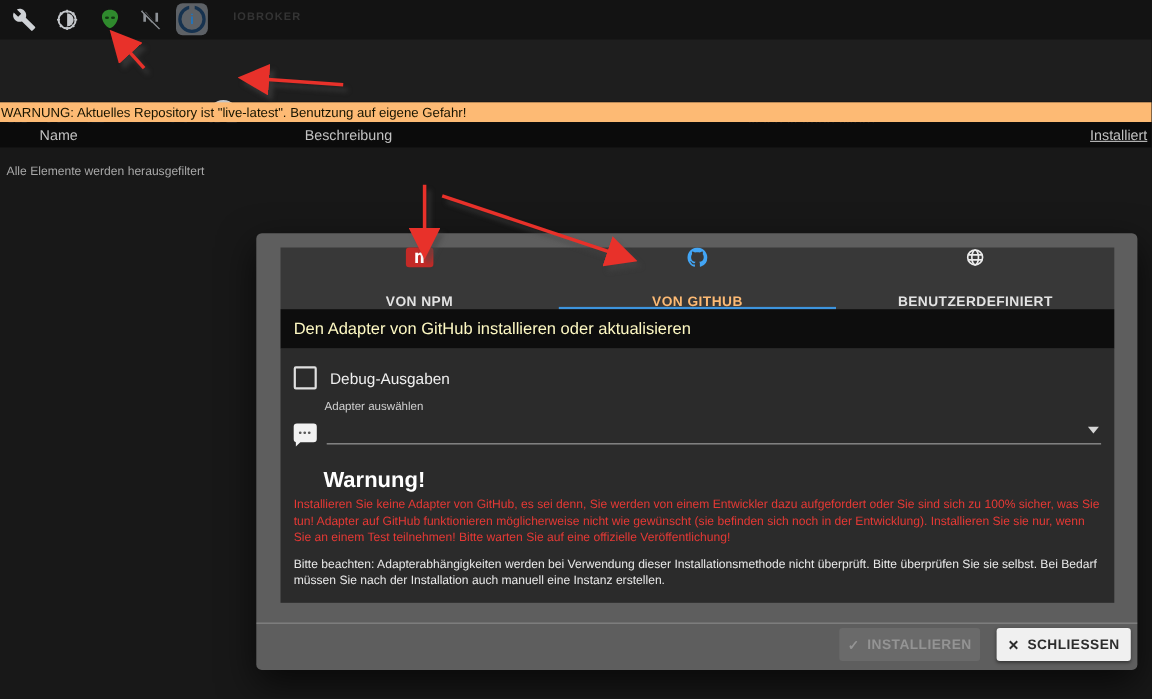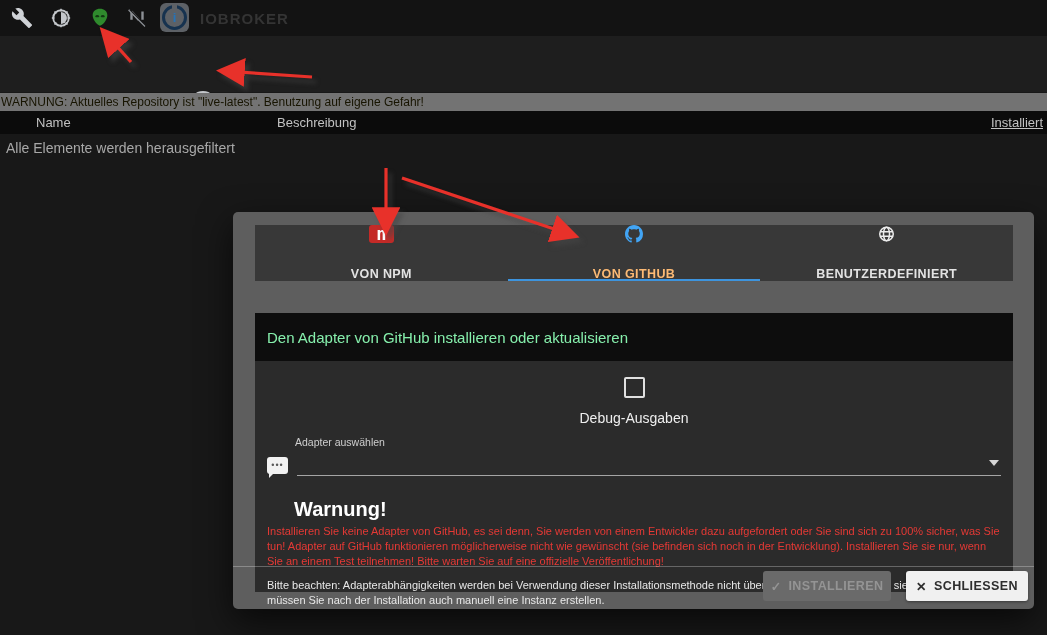--- a/index.html
+++ b/index.html
@@ -5,49 +5,49 @@
   html,body{margin:0;padding:0;background:#181818;font-family:"Liberation Sans",sans-serif;}
   #stage{position:relative;width:1047px;height:635px;overflow:hidden;background:#181818;}
 
   
   .topbar{position:absolute;left:0;top:0;width:1047px;height:36px;background:#131313;}
   .topbar .ibtn{position:absolute;top:5px;width:26px;height:26px;display:flex;align-items:center;justify-content:center;cursor:pointer;}
   .logo-box{position:absolute;left:160px;top:3px;width:29px;height:29px;background:#5d6166;border-radius:6px;display:flex;align-items:center;justify-content:center;}
   .logo-ring{width:19px;height:19px;border:3px solid #16324f;border-radius:50%;display:flex;align-items:center;justify-content:center;position:relative;}
   .logo-ring::before{content:"";position:absolute;top:-4px;left:7px;width:5px;height:6px;background:#5d6166;}
   .logo-i{color:#2573b8;font-weight:bold;font-size:13px;line-height:13px;}
-  .app-title{position:absolute;left:200px;top:10px;font-size:15px;font-weight:bold;letter-spacing:1px;color:#343434;}
+  .app-title{position:absolute;left:212px;top:10px;font-size:10px;font-weight:bold;letter-spacing:1px;color:#343434;}
 
   
   .toolbar{position:absolute;left:0;top:36px;width:1047px;height:56px;background:#1e1e1e;}
   .toolbar .ibtn{position:absolute;top:57px;width:28px;height:28px;display:flex;align-items:center;justify-content:center;cursor:pointer;}
   .filter-wrap{position:absolute;left:678px;top:60px;width:138px;height:28px;}
   .filter-input{width:100%;height:100%;background:transparent;border:none;border-bottom:1px solid #8a8a8a;color:#d0d0d0;font-size:13.5px;font-family:"Liberation Sans",sans-serif;outline:none;}
   .filter-input::placeholder{color:#9e9e9e;}
 
   
-  .banner{position:absolute;left:0;top:93px;width:1047px;height:18px;background:#737373;color:#171400;font-size:12px;line-height:18px;padding-left:1px;white-space:nowrap;overflow:hidden;}
+  .banner{position:absolute;left:0;top:93px;width:1047px;height:18px;background:#fdba74;color:#171400;font-size:12px;line-height:18px;padding-left:1px;white-space:nowrap;overflow:hidden;}
 
   
   .thead{position:absolute;left:0;top:111px;width:1047px;height:23px;background:#0b0b0b;color:#c2c2c2;font-size:13px;}
   .thead .col{position:absolute;top:4px;text-align:right;}
-  .empty-text{position:absolute;left:6px;top:140px;color:#a8a8a8;font-size:14px;}
+  .empty-text{position:absolute;left:6px;top:150px;color:#a8a8a8;font-size:11px;}
 
   
   .dialog{position:absolute;left:233px;top:212px;width:801px;height:397px;background:#5e5e5e;border-radius:5px;box-shadow:0 12px 34px rgba(0,0,0,.65);z-index:10;}
   .panel{position:absolute;left:22px;top:13px;width:758px;}
   .tabbar{position:relative;height:56px;background:#383838;display:flex;}
   .tab{flex:1;display:flex;flex-direction:column;align-items:center;justify-content:center;gap:3px;cursor:pointer;position:relative;}
   .tab .tlabel{font-size:12.5px;font-weight:bold;letter-spacing:.4px;color:#e3e3e3;margin-top:21px;}
   .tab.active .tlabel{color:#fdba74;}
   .tab.active::after{content:"";position:absolute;left:0;right:0;bottom:0;height:2px;background:#3d94de;}
   .npm-badge{width:25px;height:25px;background:#c42a27;border-radius:3px;display:flex;align-items:center;justify-content:center;color:#fff;font-weight:bold;font-size:17px;line-height:17px;font-family:"DejaVu Sans Mono",monospace;}
-  .dlg-title{height:48px;background:#0d0d0d;color:#86efac;font-size:15px;display:flex;align-items:center;padding-left:12px;margin-top:32px;}
+  .dlg-title{height:36px;background:#0d0d0d;color:#fef9c3;font-size:15px;display:flex;align-items:center;padding-left:12px;}
   .dlg-content{height:231px;background:#2b2b2b;padding:0 12px;box-sizing:border-box;}
-  .cb-row{display:flex;align-items:center;gap:12px;padding-top:16px;flex-direction:column;}
+  .cb-row{display:flex;align-items:center;gap:12px;padding-top:16px;}
   .cbox{width:17px;height:17px;border:2px solid #e0e0e0;border-radius:2px;background:transparent;cursor:pointer;}
   .cb-label{color:#efefef;font-size:14px;}
   .sel-label{margin:10px 0 2px 28px;font-size:10.5px;color:#cfcfcf;}
   .sel-row{display:flex;align-items:flex-end;gap:9px;height:26px;}
   .bubble{width:21px;height:17px;background:#f2f2f2;border-radius:3px;position:relative;margin-bottom:2px;}
   .bubble::after{content:"";position:absolute;left:2px;bottom:-4px;border:3px solid transparent;border-top-color:#f2f2f2;border-left-color:#f2f2f2;}
   .bubble .dots{position:absolute;left:0;right:0;top:5px;text-align:center;color:#5a5a5a;font-size:9px;letter-spacing:1px;line-height:6px;}
   .sel-input{flex:1;position:relative;border-bottom:1px solid #a5a5a5;height:24px;}
   .caret{position:absolute;right:2px;top:9px;width:0;height:0;border-left:5px solid transparent;border-right:5px solid transparent;border-top:6px solid #d6d6d6;}
   .warn-head{margin-top:22px;color:#ffffff;font-size:20px;font-weight:bold;margin-left:27px;}

